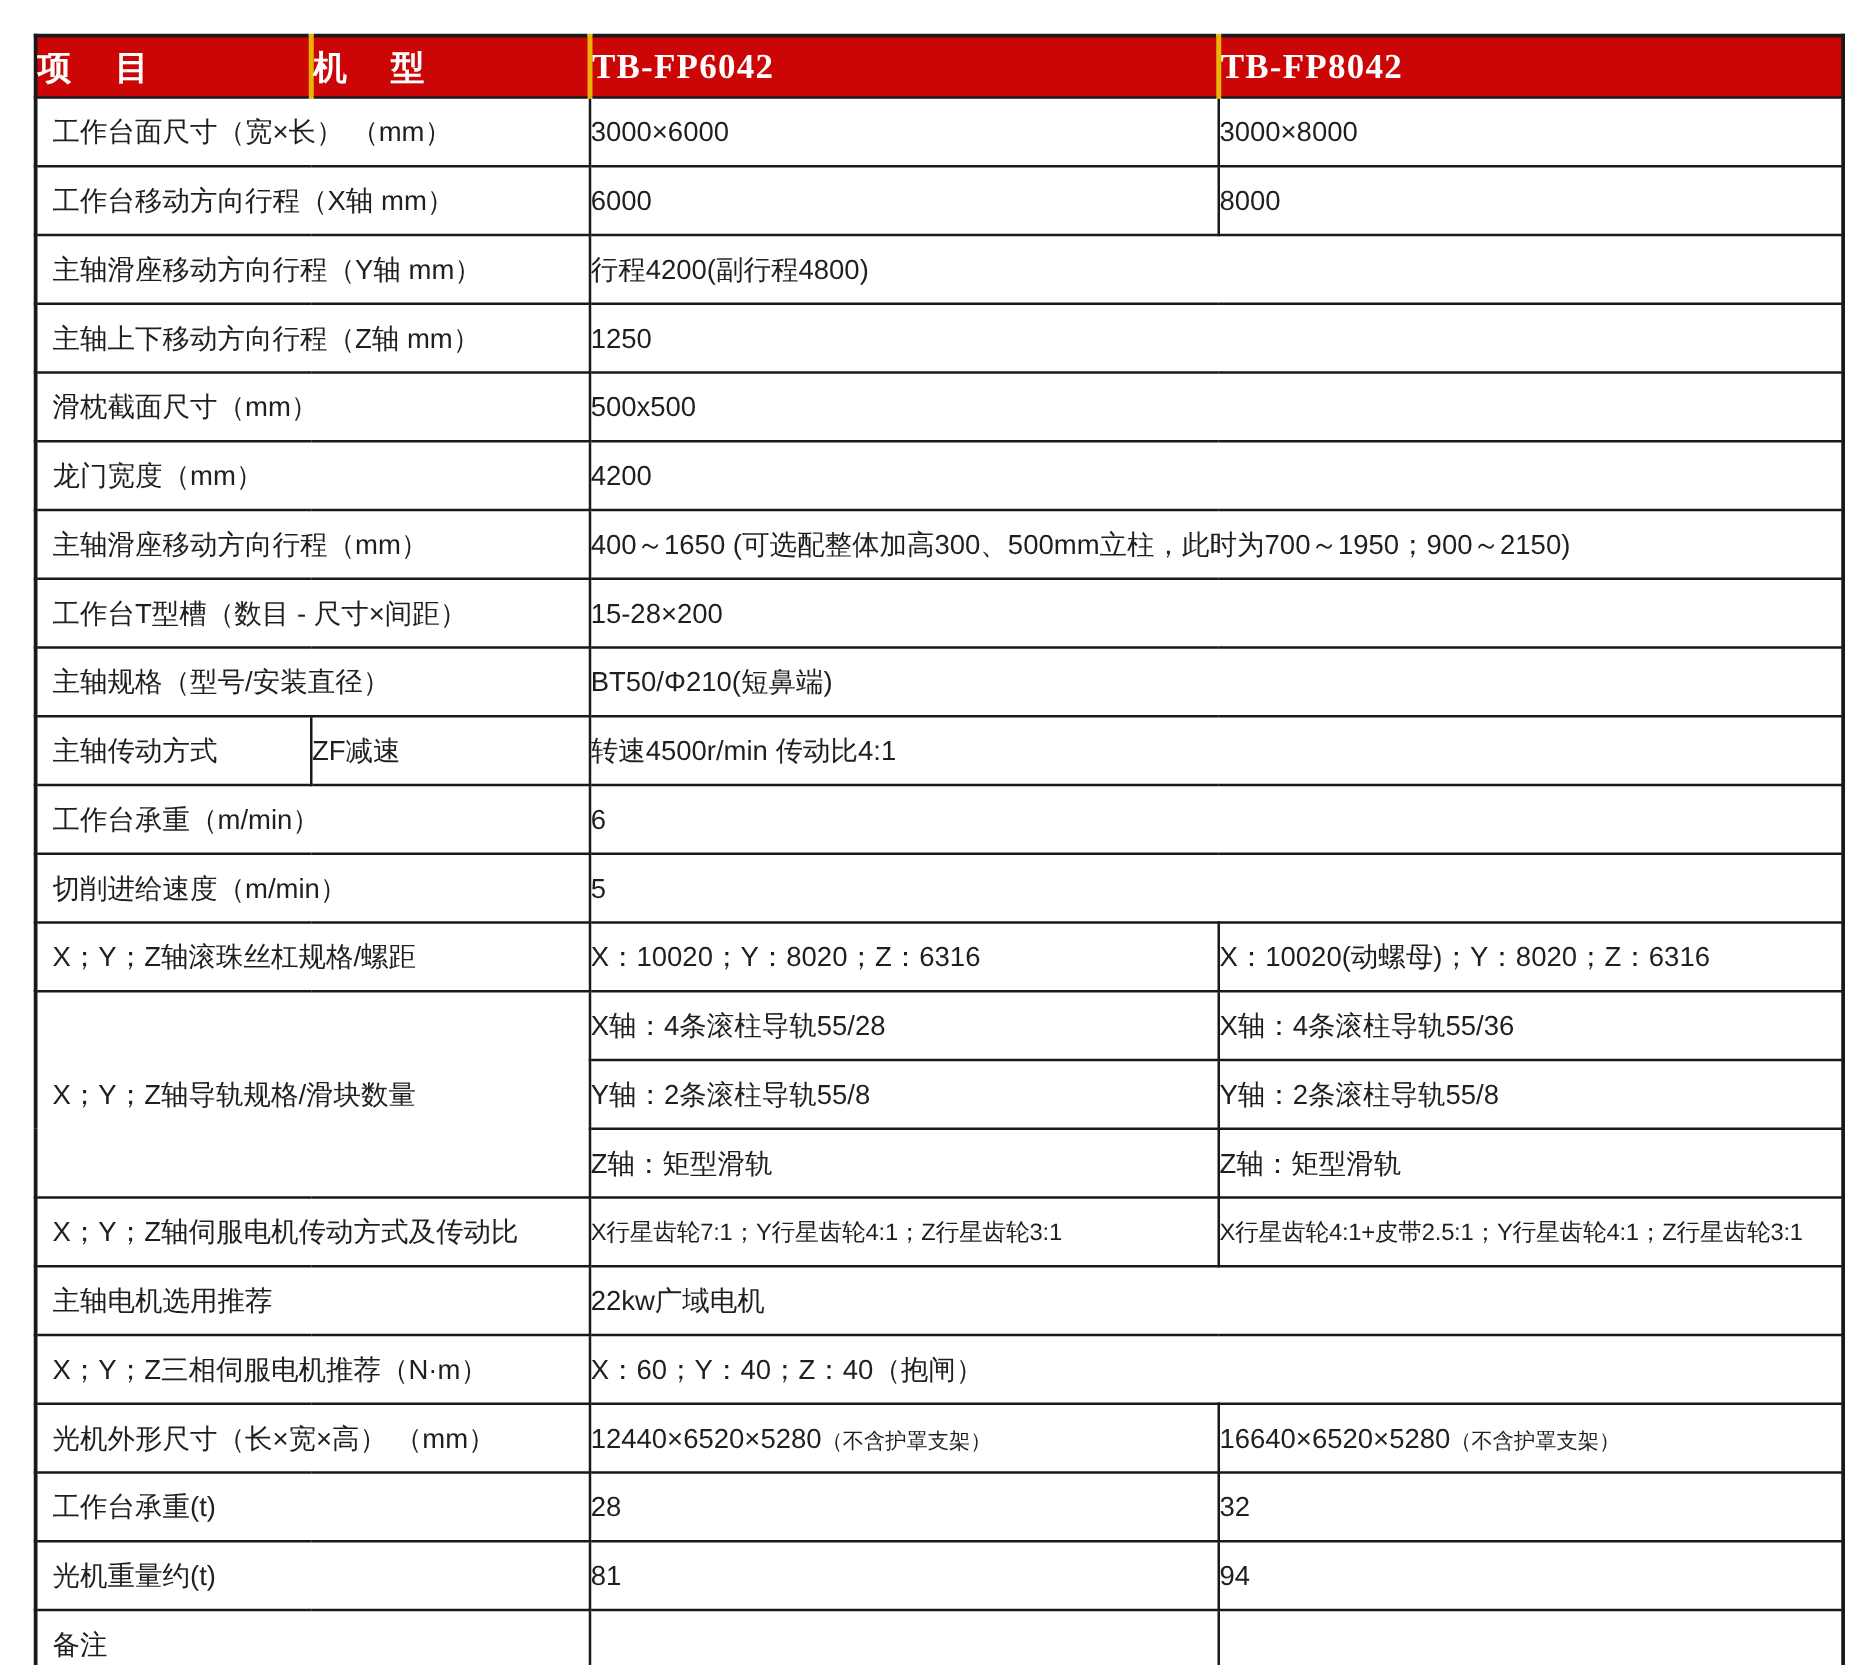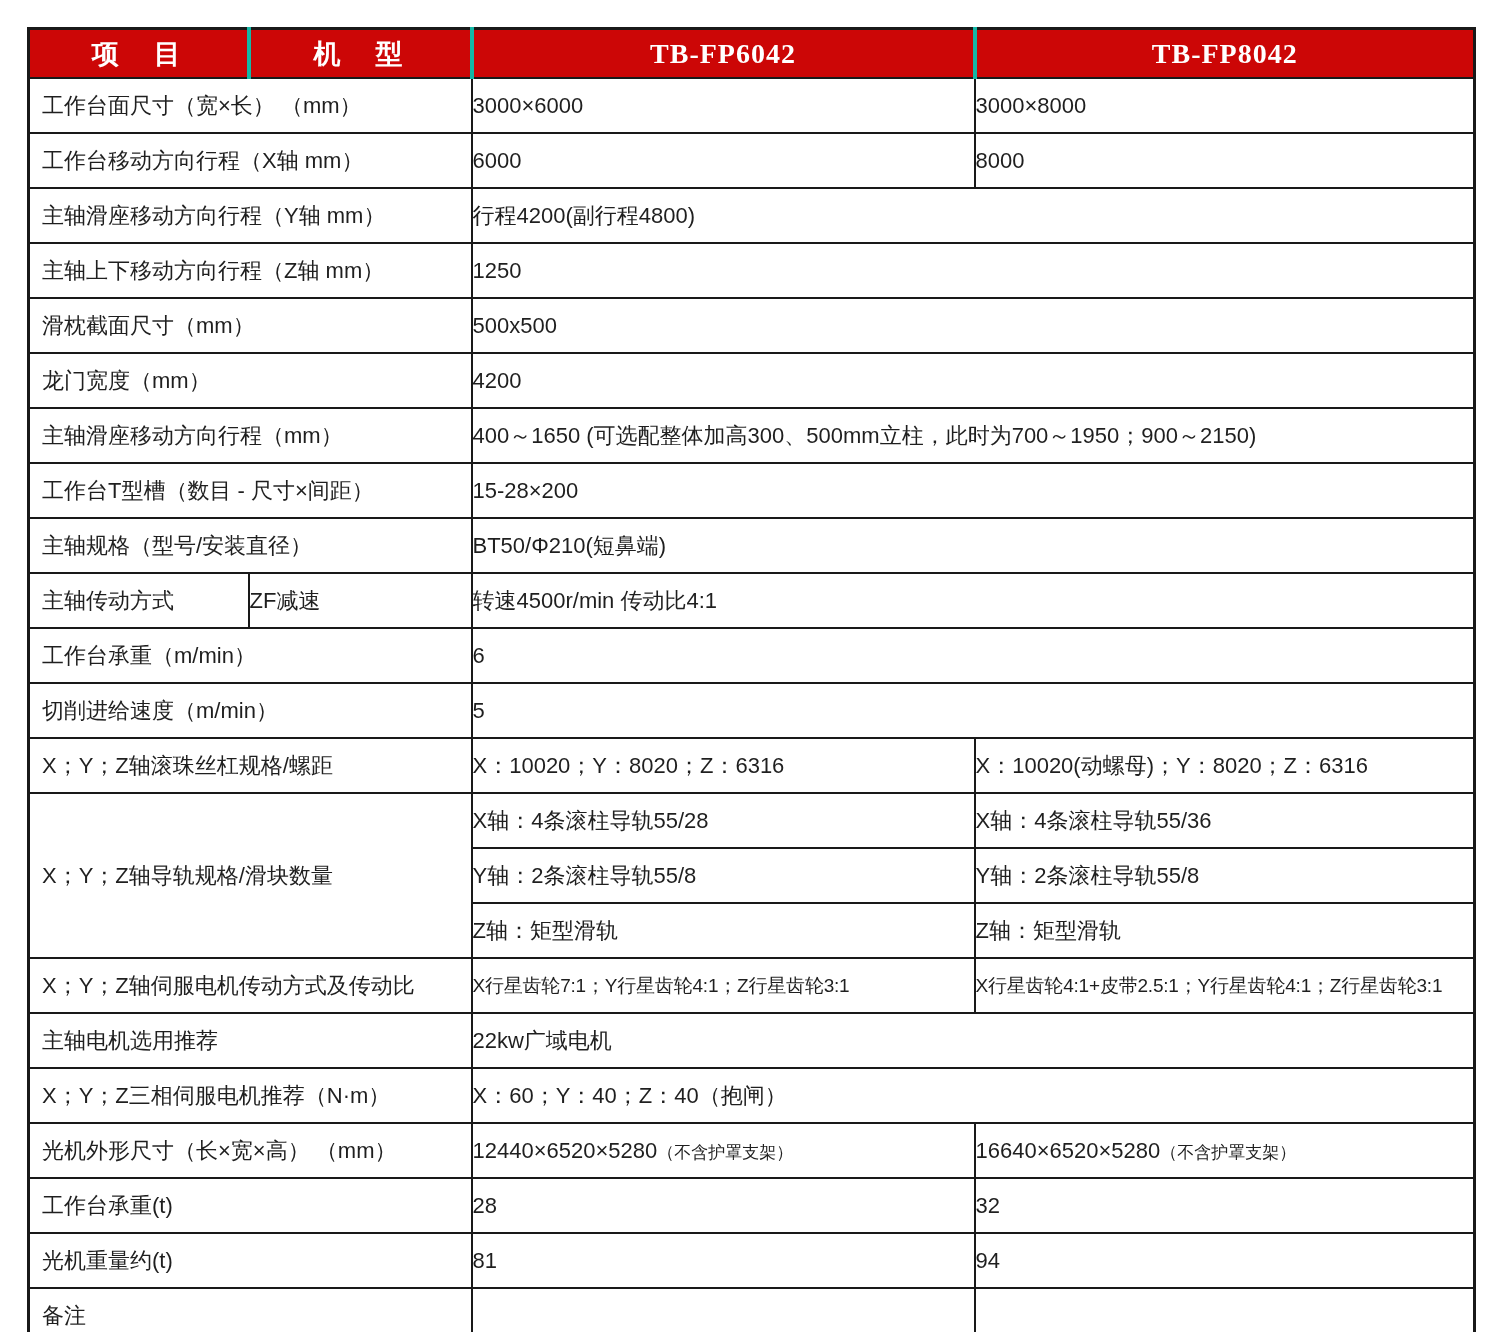--- a/index.html
+++ b/index.html
@@ -16,23 +16,23 @@
   table.spec{
     position:absolute;left:27px;top:27px;width:1446px;
     border-collapse:collapse;table-layout:fixed;
     border:3px solid var(--border-dark);
   }
   col.c1{width:220px}col.c2{width:223px}col.c3{width:503px}col.c4{width:500px}
   th{
     background:var(--header-red);color:var(--header-text);
     height:47px;font-size:27px;font-weight:700;letter-spacing:4px;
     border:none;border-bottom:2px solid var(--border-dark);
-    text-align:center;vertical-align:middle;padding:0;
+    text-align:left;vertical-align:middle;padding:0;
   }
-  th.divided{border-left:4px solid #14b8a6;}
+  th.divided{border-left:4px solid #eab308;}
   th.model{
     font-family:"Liberation Serif","DejaVu Serif",serif;
     font-size:28px;letter-spacing:1px;
   }
   td{
     border:2px solid var(--border-dark);
     height:53px;font-size:22px;vertical-align:middle;
     padding:0;overflow:hidden;white-space:nowrap;
   }
   td.lbl{text-align:left;padding-left:12px;padding-right:6px;}

